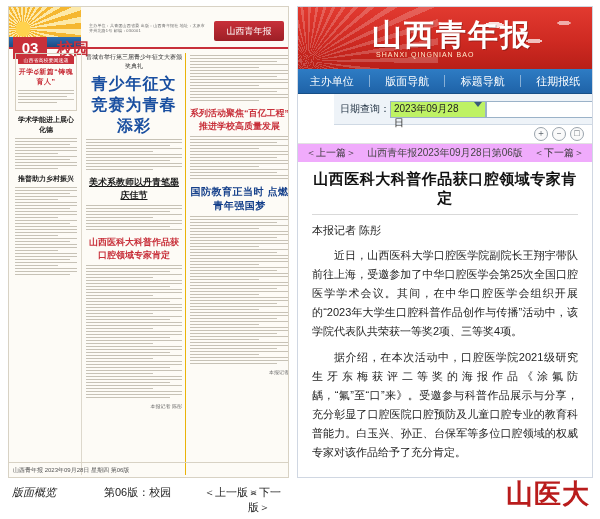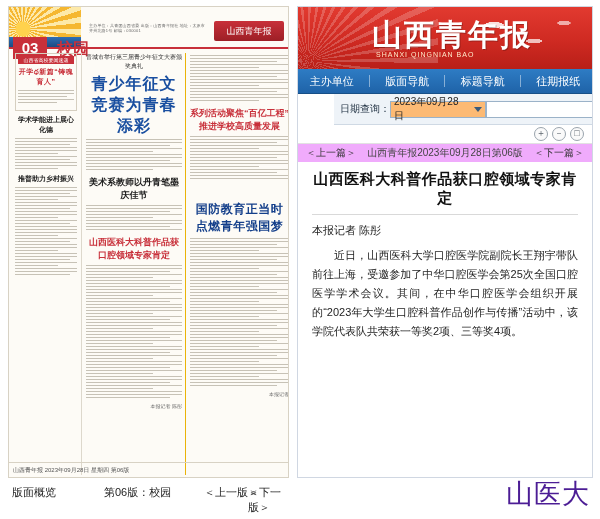--- a/index.html
+++ b/index.html
@@ -166,27 +166,28 @@
     color: #c8303a;
     text-align: center;
     margin: 6px 0 3px 0;
   }
   .hl-sec-dark {
     font-size: 9px;
     font-weight: bold;
     color: #1b1b1b;
     text-align: center;
     margin: 6px 0 3px 0;
+    text-decoration: underline;
   }
   .hl-sec-blue {
-    font-size: 12px;
+    font-size: 10px;
     font-weight: bold;
     color: #143f8a;
     text-align: center;
-    margin: 22px 0 3px 0;
+    margin: 6px 0 3px 0;
     letter-spacing: 0.5px;
   }
   .byline {
     font-size: 5px;
     color: #666;
     text-align: right;
     margin-top: 2px;
   }
   .paper-foot {
     position: absolute;
@@ -208,21 +209,21 @@
     height: 22px;
     font-size: 11px;
     color: #333;
   }
   .left-toolbar .lt-item {
     position: absolute;
     top: 3px;
     color: #222;
     cursor: pointer;
   }
-  .lt-overview { left: 4px; }
+  .lt-overview { left: 4px; font-style: italic; }
   .lt-pagelabel { left: 96px; }
   .lt-prev { left: 196px; color:#1a4fa0; }
   .lt-next { left: 240px; color:#1a4fa0; }
 
   
   .site {
     position: absolute;
     left: 297px;
     top: 6px;
     width: 296px;
@@ -306,23 +307,23 @@
     gap: 0;
     margin-left: 36px;
   }
   .searchbar .lbl {
     font-size: 10px;
     color: #234;
     white-space: nowrap;
   }
   .date-select {
     display: flex;
-    align-items: center;
+    align-items: flex-start;
     height: 17px;
-    background: #fdba74;
+    background: #bef264;
     border: 1px solid #9bb2c8;
     font-size: 10px;
     color: #222;
     padding: 0 3px;
     min-width: 96px;
     justify-content: space-between;
     box-sizing: border-box;
   }
   .date-select .caret {
     width: 0; height: 0;
@@ -408,24 +409,24 @@
     margin: 0 0 7px 0;
   }
 
   
   .footer-logo {
     position: absolute;
     right: 10px;
     bottom: 4px;
     width: 120px;
     height: 42px;
-    color: #4c1d95;
+    color: #b91c1c;
     font-family: "Liberation Serif", serif;
     font-size: 27px;
-    font-weight: normal;
+    font-weight: bold;
     letter-spacing: 1px;
     text-align: right;
     line-height: 42px;
     white-space: nowrap;
   }
 </style>
 </head>
 <body>
 
 <div id="page">
@@ -726,18 +727,19 @@
       <span class="lnk">＜上一篇＞</span>
       <span class="mid">山西青年报2023年09月28日第06版</span>
       <span class="lnk">＜下一篇＞</span>
     </div>
 
     <div class="article">
       <div class="art-title">山西医科大科普作品获口腔领域专家肯定</div>
       <div class="art-rule"></div>
       <div class="art-byline">本报记者 陈彤</div>
       <p class="art-p">近日，山西医科大学口腔医学院副院长王翔宇带队前往上海，受邀参加了中华口腔医学会第25次全国口腔医学学术会议。其间，在中华口腔医学会组织开展的“2023年大学生口腔科普作品创作与传播”活动中，该学院代表队共荣获一等奖2项、三等奖4项。</p>
+      <p class="art-p">据介绍，在本次活动中，口腔医学院2021级研究生牙东梅获评二等奖的海报作品《涂氟防龋，“氟”至“口”来》。受邀参与科普作品展示与分享，充分彰显了口腔医院口腔预防及儿童口腔专业的教育科普能力。白玉兴、孙正、台保军等多位口腔领域的权威专家对该作品给予了充分肯定。</p>
     </div>
   </div>
 
   <div class="footer-logo">山医大</div>
 
 </div>
 
 </body></html>

